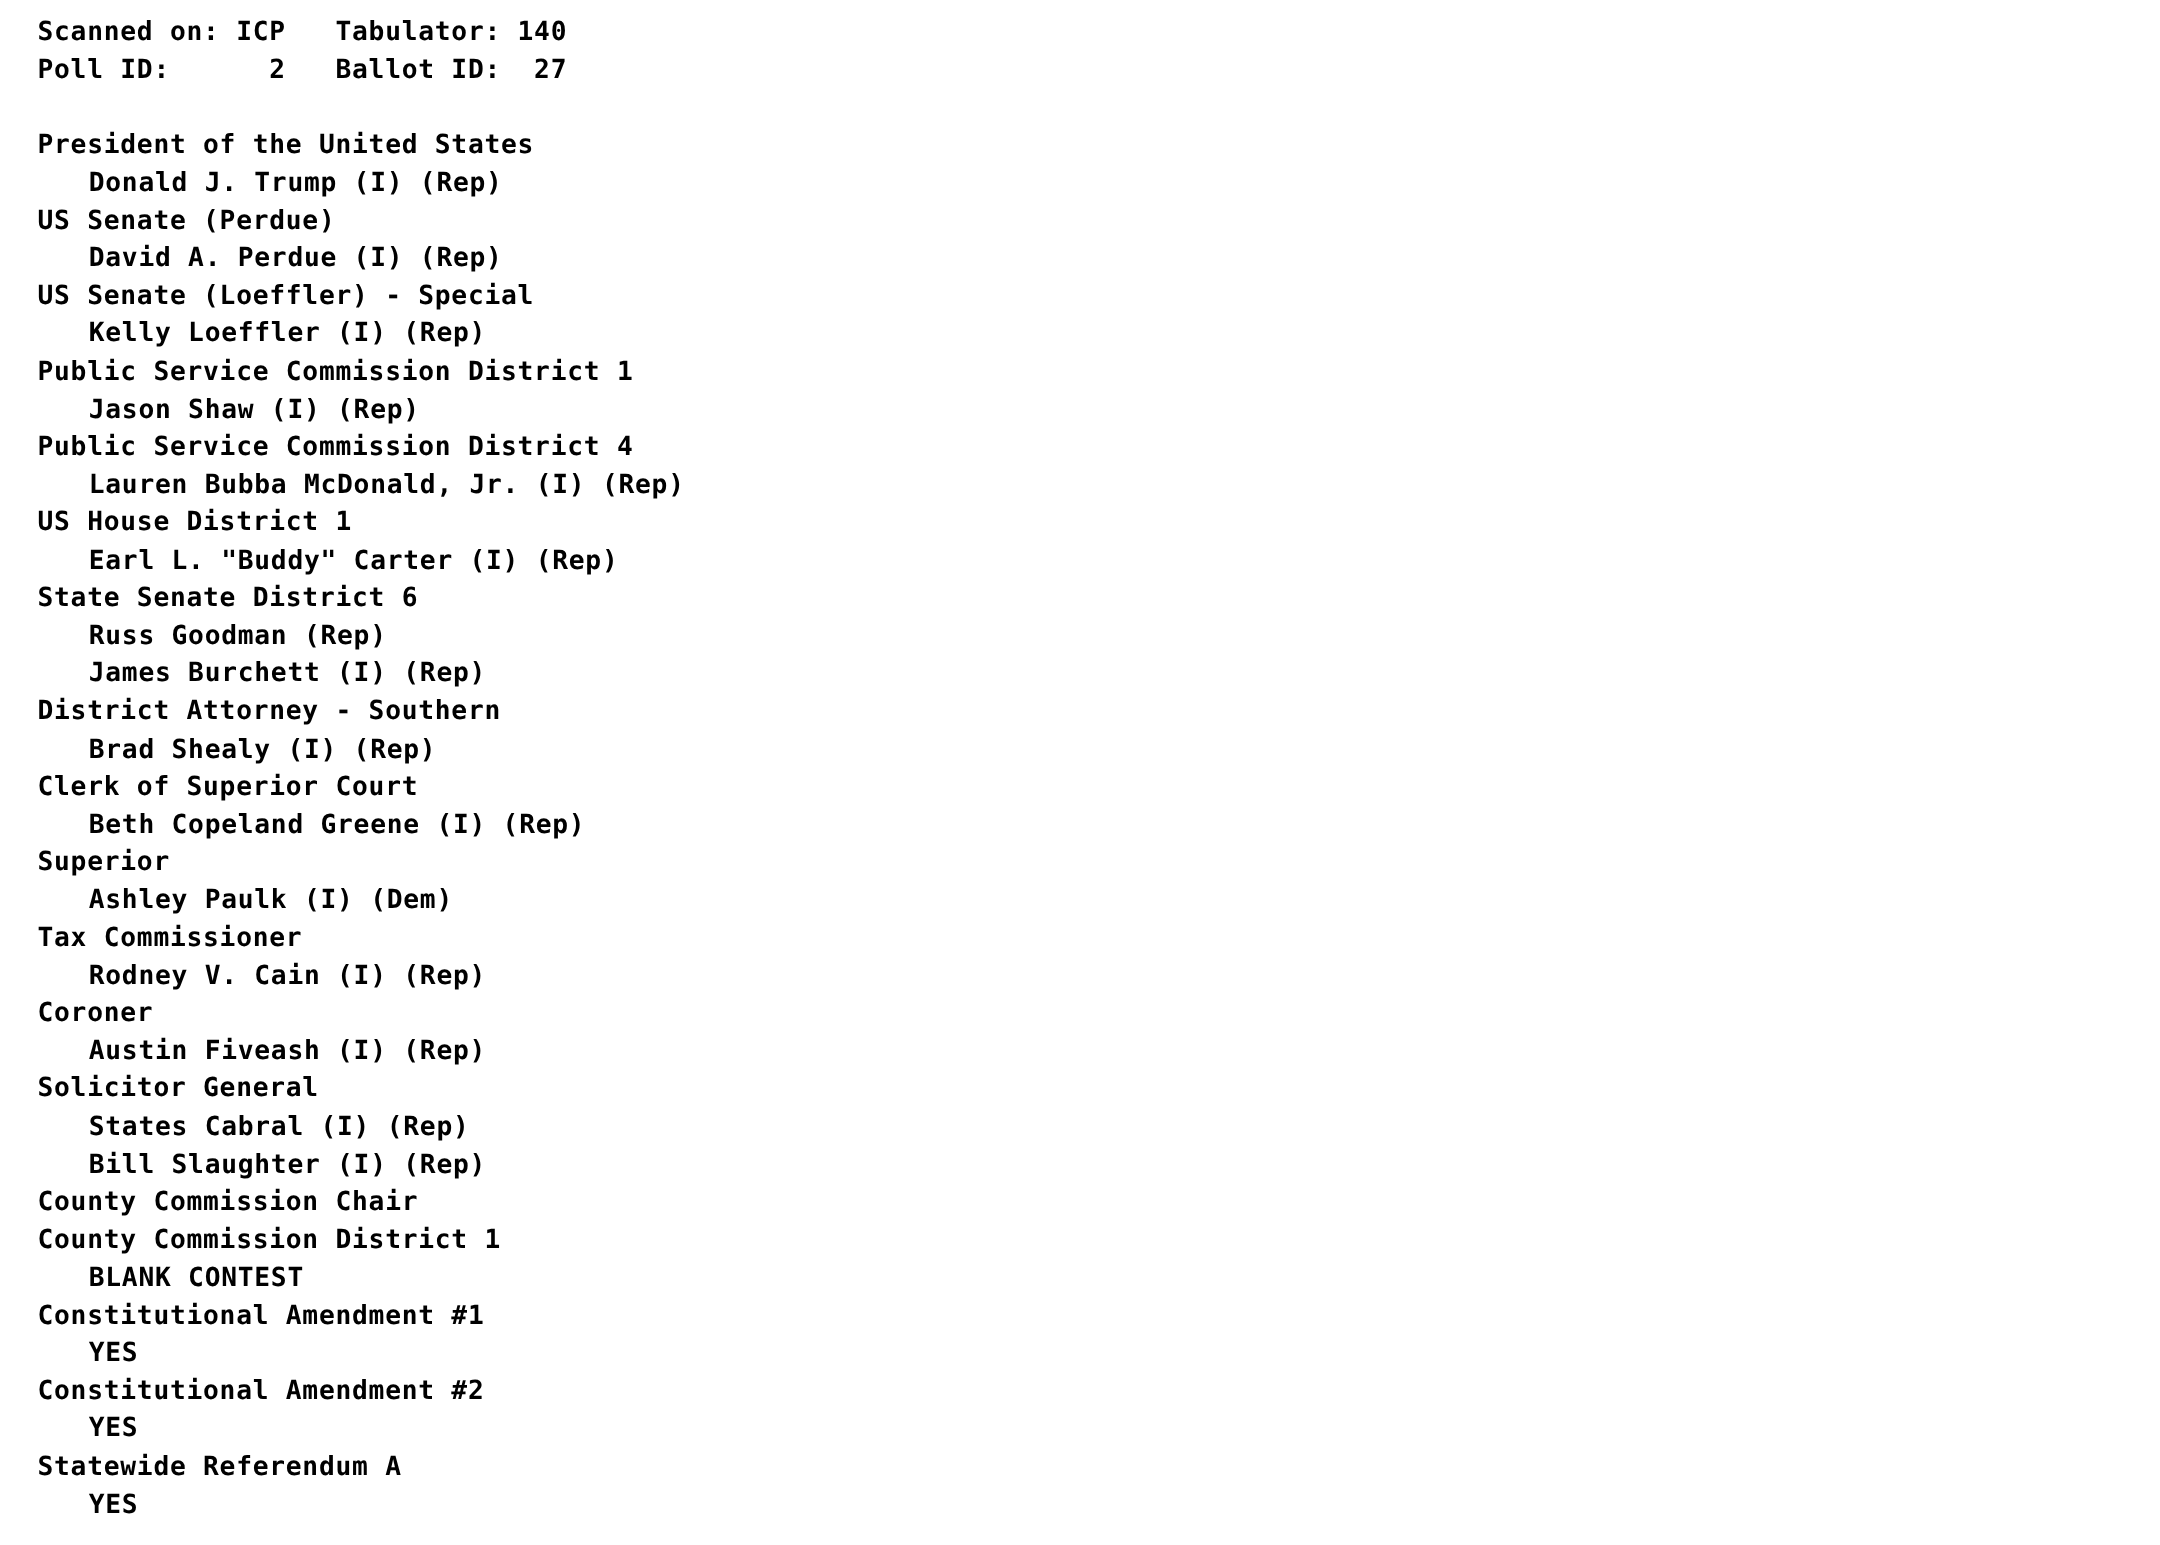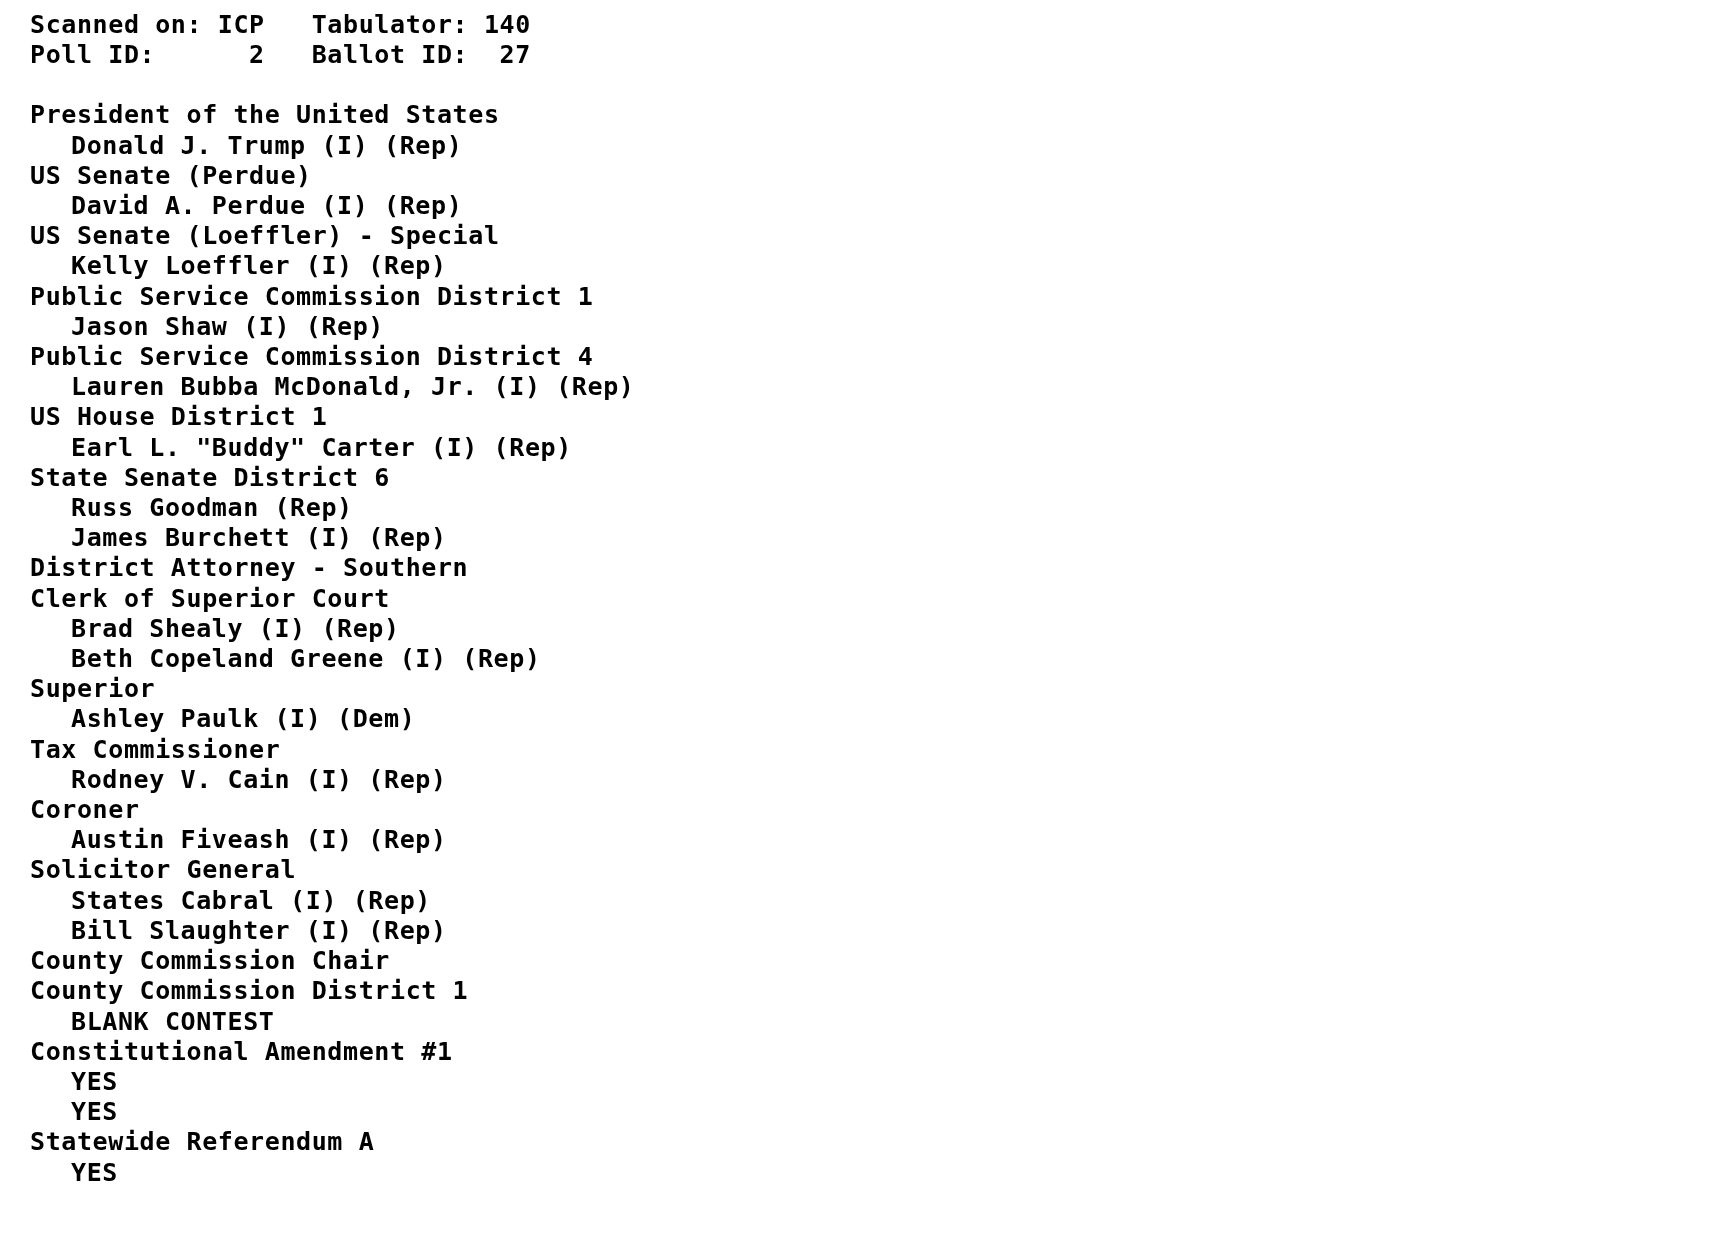--- a/index.html
+++ b/index.html
@@ -12,21 +12,21 @@
     height: 1236px;
     font-family: "DejaVu Sans Mono", "Liberation Mono", monospace;
     color: #000000;
     overflow: hidden;
   }
   .page {
     padding: 10px 0 0 30px;
     box-sizing: border-box;
   }
   .line {
-    font-size: 25px;
+    font-size: 21px;
     line-height: 30.2px;
     letter-spacing: 0.6px;
     white-space: pre;
     font-weight: 700;
   }
   .header-block {
     margin-bottom: 0;
   }
   .spacer {
     height: 30px;
@@ -69,23 +69,23 @@
 
     <div class="line contest">US House District 1</div>
     <div class="line selection">Earl L. "Buddy" Carter (I) (Rep)</div>
 
     <div class="line contest">State Senate District 6</div>
     <div class="line selection">Russ Goodman (Rep)</div>
 
     <div class="line selection">James Burchett (I) (Rep)</div>
 
     <div class="line contest">District Attorney - Southern</div>
+    <div class="line selection">Brad Shealy (I) (Rep)</div>
+
     <div class="line contest">Clerk of Superior Court</div>
-
-    <div class="line selection">Brad Shealy (I) (Rep)</div>
     <div class="line selection">Beth Copeland Greene (I) (Rep)</div>
 
     <div class="line contest">Superior</div>
     <div class="line selection">Ashley Paulk (I) (Dem)</div>
 
     <div class="line contest">Tax Commissioner</div>
     <div class="line selection">Rodney V. Cain (I) (Rep)</div>
 
     <div class="line contest">Coroner</div>
     <div class="line selection">Austin Fiveash (I) (Rep)</div>
@@ -95,19 +95,20 @@
 
     <div class="line selection">Bill Slaughter (I) (Rep)</div>
     <div class="line contest">County Commission Chair</div>
 
     <div class="line contest">County Commission District 1</div>
     <div class="line selection">BLANK CONTEST</div>
 
     <div class="line contest">Constitutional Amendment #1</div>
     <div class="line selection">YES</div>
 
+    <div class="line contest">Constitutional Amendment #2</div>
     <div class="line selection">YES</div>
 
     <div class="line contest">Statewide Referendum A</div>
     <div class="line selection">YES</div>
   </div>
 
 </div>
 
 </body></html>

